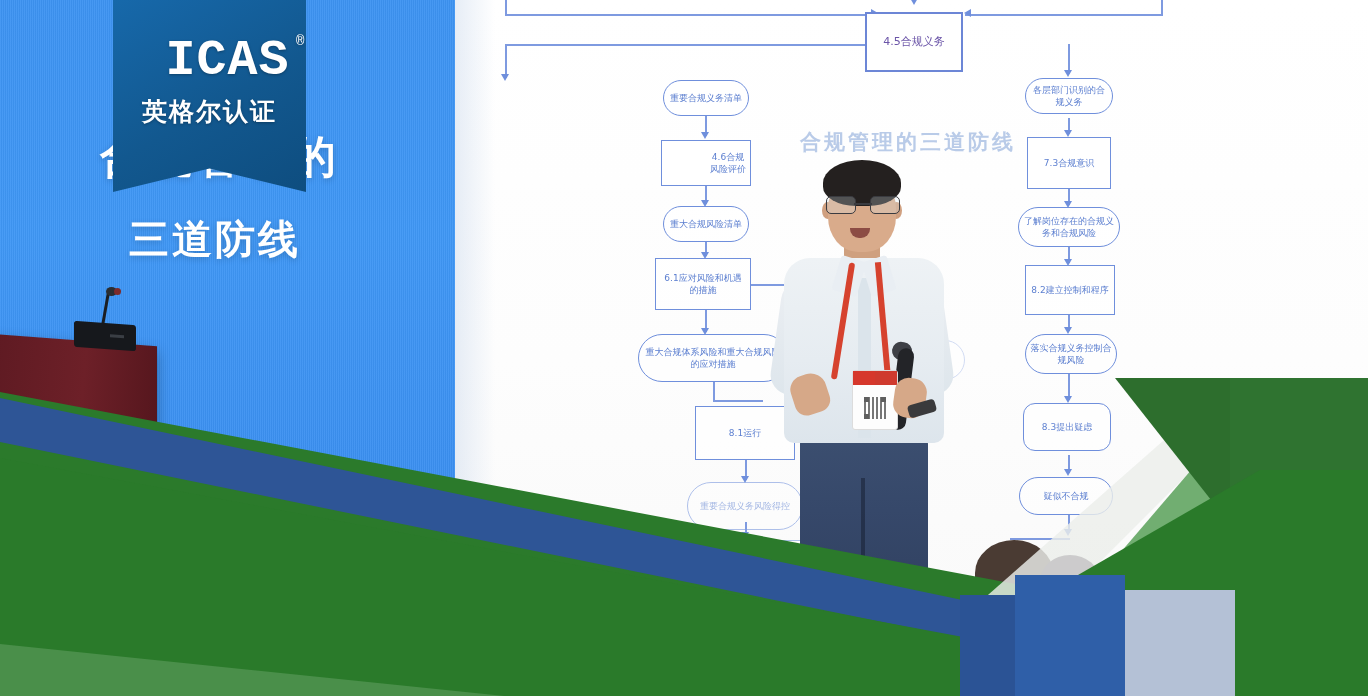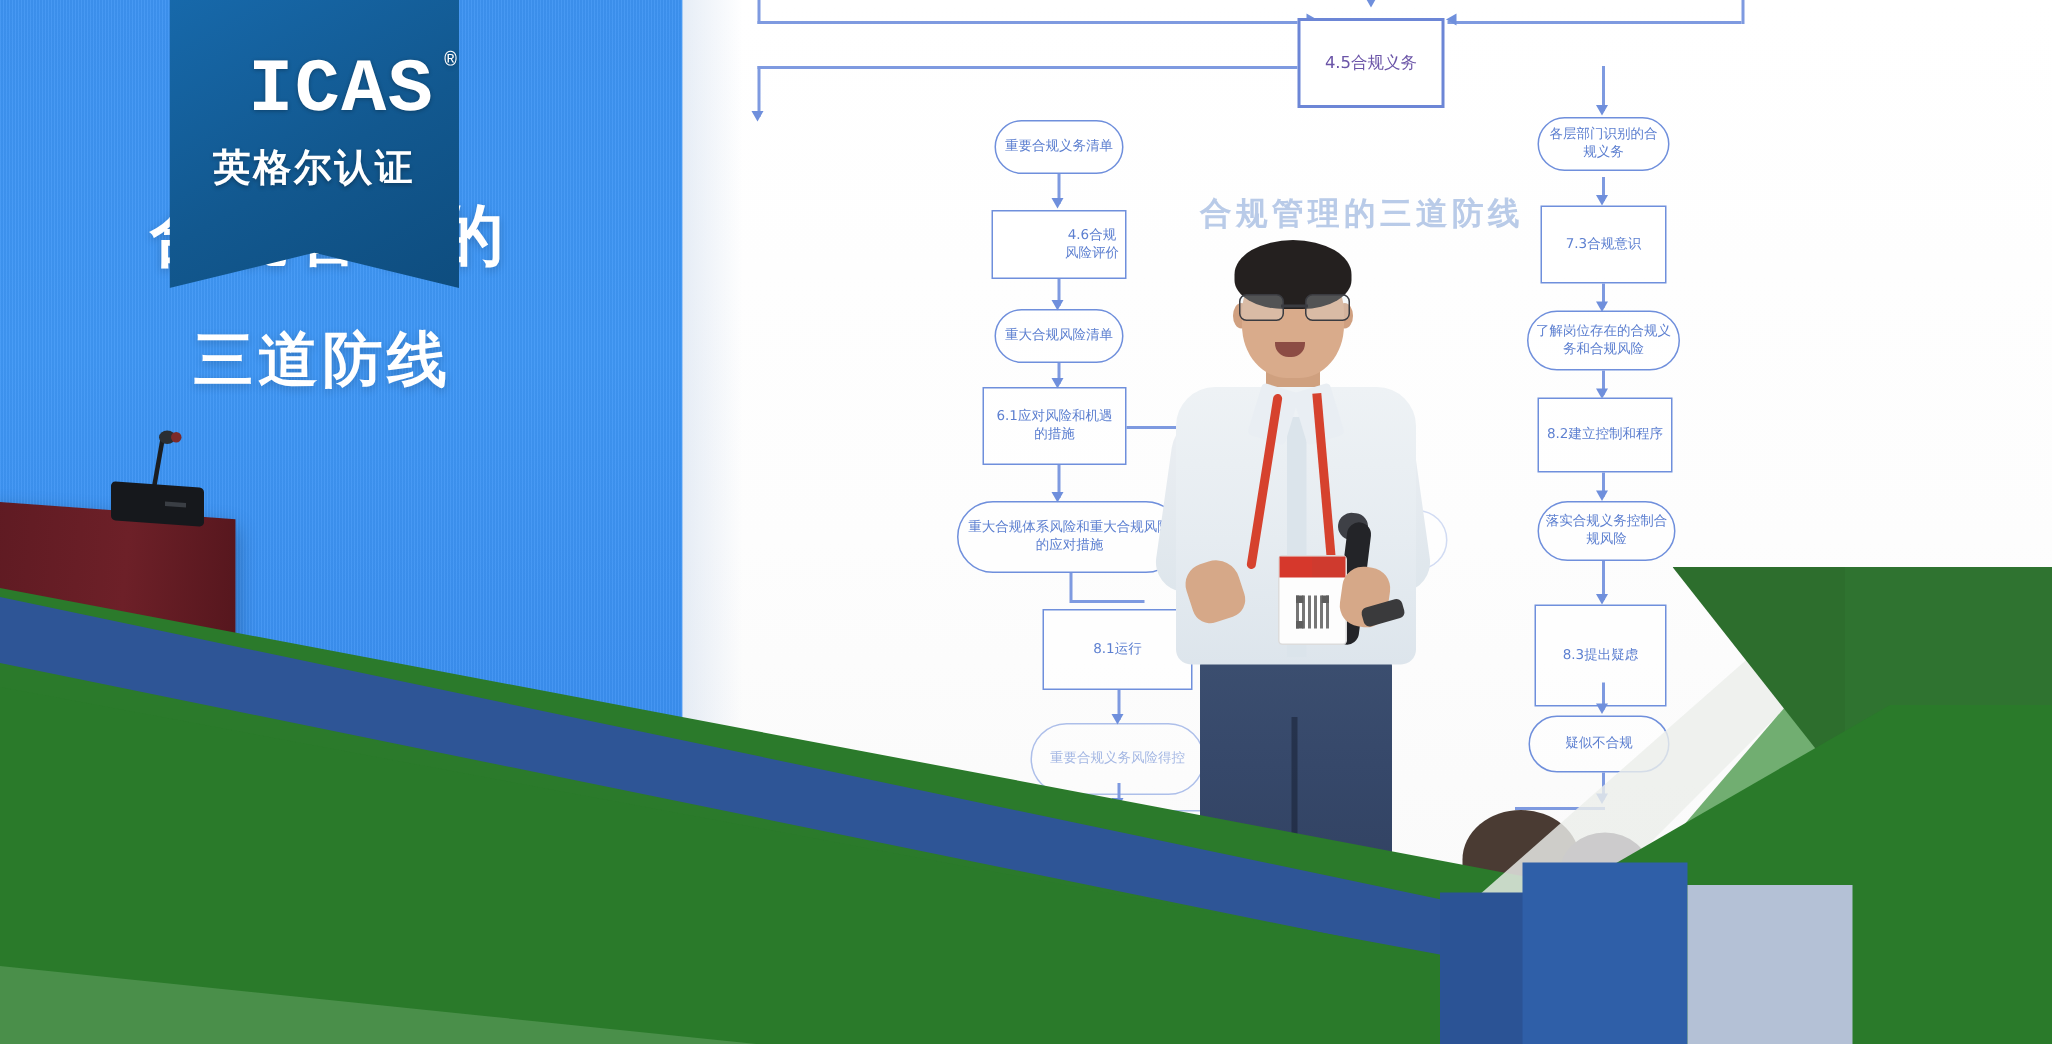--- a/index.html
+++ b/index.html
@@ -246,21 +246,21 @@
     <div class="arrow-d" style="left:609px;top:259px;"></div>
 
     <div class="node" style="left:570px;top:265px;width:90px;height:50px;">8.2建立控制和程序</div>
     <div class="ln v" style="left:613px;top:315px;height:16px;"></div>
     <div class="arrow-d" style="left:609px;top:327px;"></div>
 
     <div class="node round" style="left:570px;top:334px;width:92px;height:40px;">落实合规义务控制合规风险</div>
     <div class="ln v" style="left:613px;top:374px;height:26px;"></div>
     <div class="arrow-d" style="left:609px;top:396px;"></div>
 
-    <div class="node" style="left:568px;top:403px;width:88px;height:68px;">8.3提出疑虑</div>
+    <div class="node" style="left:568px;top:403px;width:88px;height:48px;border-radius:12px;">8.3提出疑虑</div>
     <div class="ln v" style="left:613px;top:455px;height:18px;"></div>
     <div class="arrow-d" style="left:609px;top:469px;"></div>
 
     <div class="node round" style="left:564px;top:477px;width:94px;height:38px;">疑似不合规</div>
     <div class="ln v" style="left:613px;top:515px;height:18px;"></div>
     <div class="arrow-d" style="left:609px;top:529px;"></div>
     <div class="ln h" style="left:555px;top:538px;width:60px;"></div>
 
     <div class="node round faint" style="left:440px;top:340px;width:70px;height:40px;"></div>
   </div>

